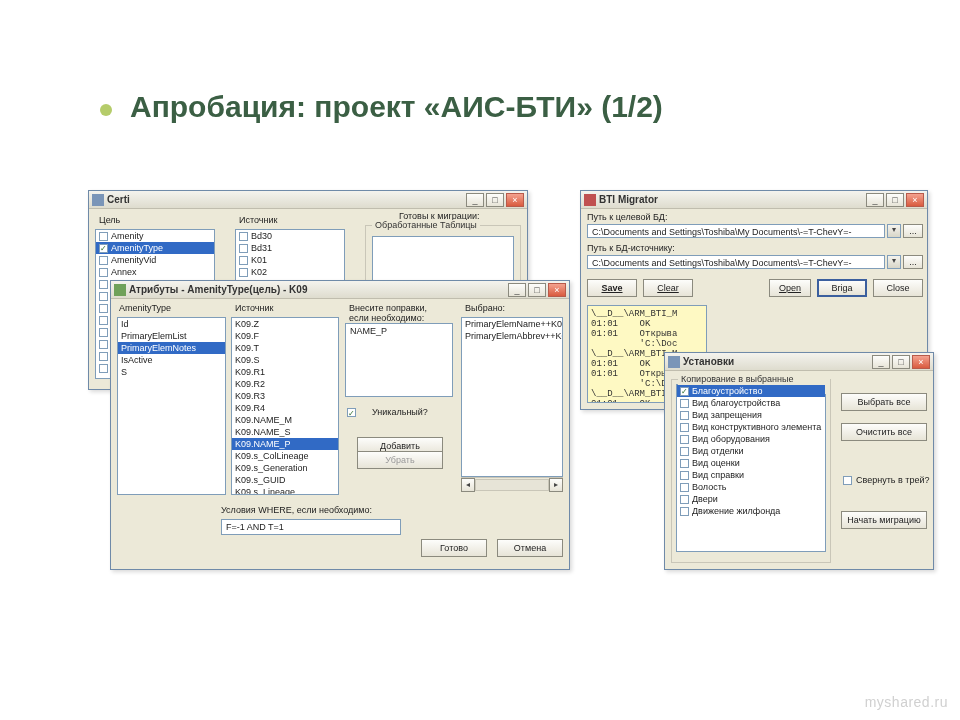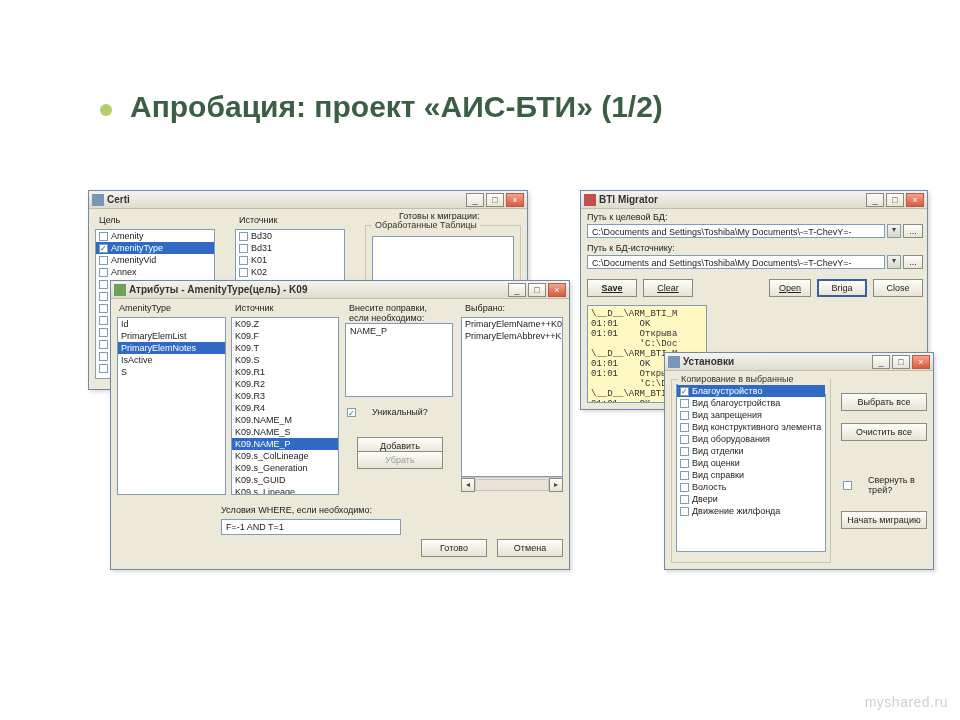--- a/index.html
+++ b/index.html
@@ -511,20 +511,20 @@
               <span class="cbx"></span>
               <span>Движение жилфонда</span>
             </div>
           </div>
       </div>
     </div>
 
     <div class="btn" style="position:absolute; left:176px; top:22px; width:86px;">Выбрать все</div>
     <div class="btn" style="position:absolute; left:176px; top:52px; width:86px;">Очистить все</div>
 
-    <div style="position:absolute; left:178px; top:104px; display:flex; align-items:center; gap:16px;">
+    <div style="position:absolute; left:178px; top:104px; display:flex; align-items:center; gap:4px;">
       <span class="cbx"></span>
       <span class="label">Свернуть в трей?</span>
     </div>
 
     <div class="btn" style="position:absolute; left:176px; top:140px; width:86px;">Начать миграцию</div>
   </div>
 </div>
 
 </body></html>

